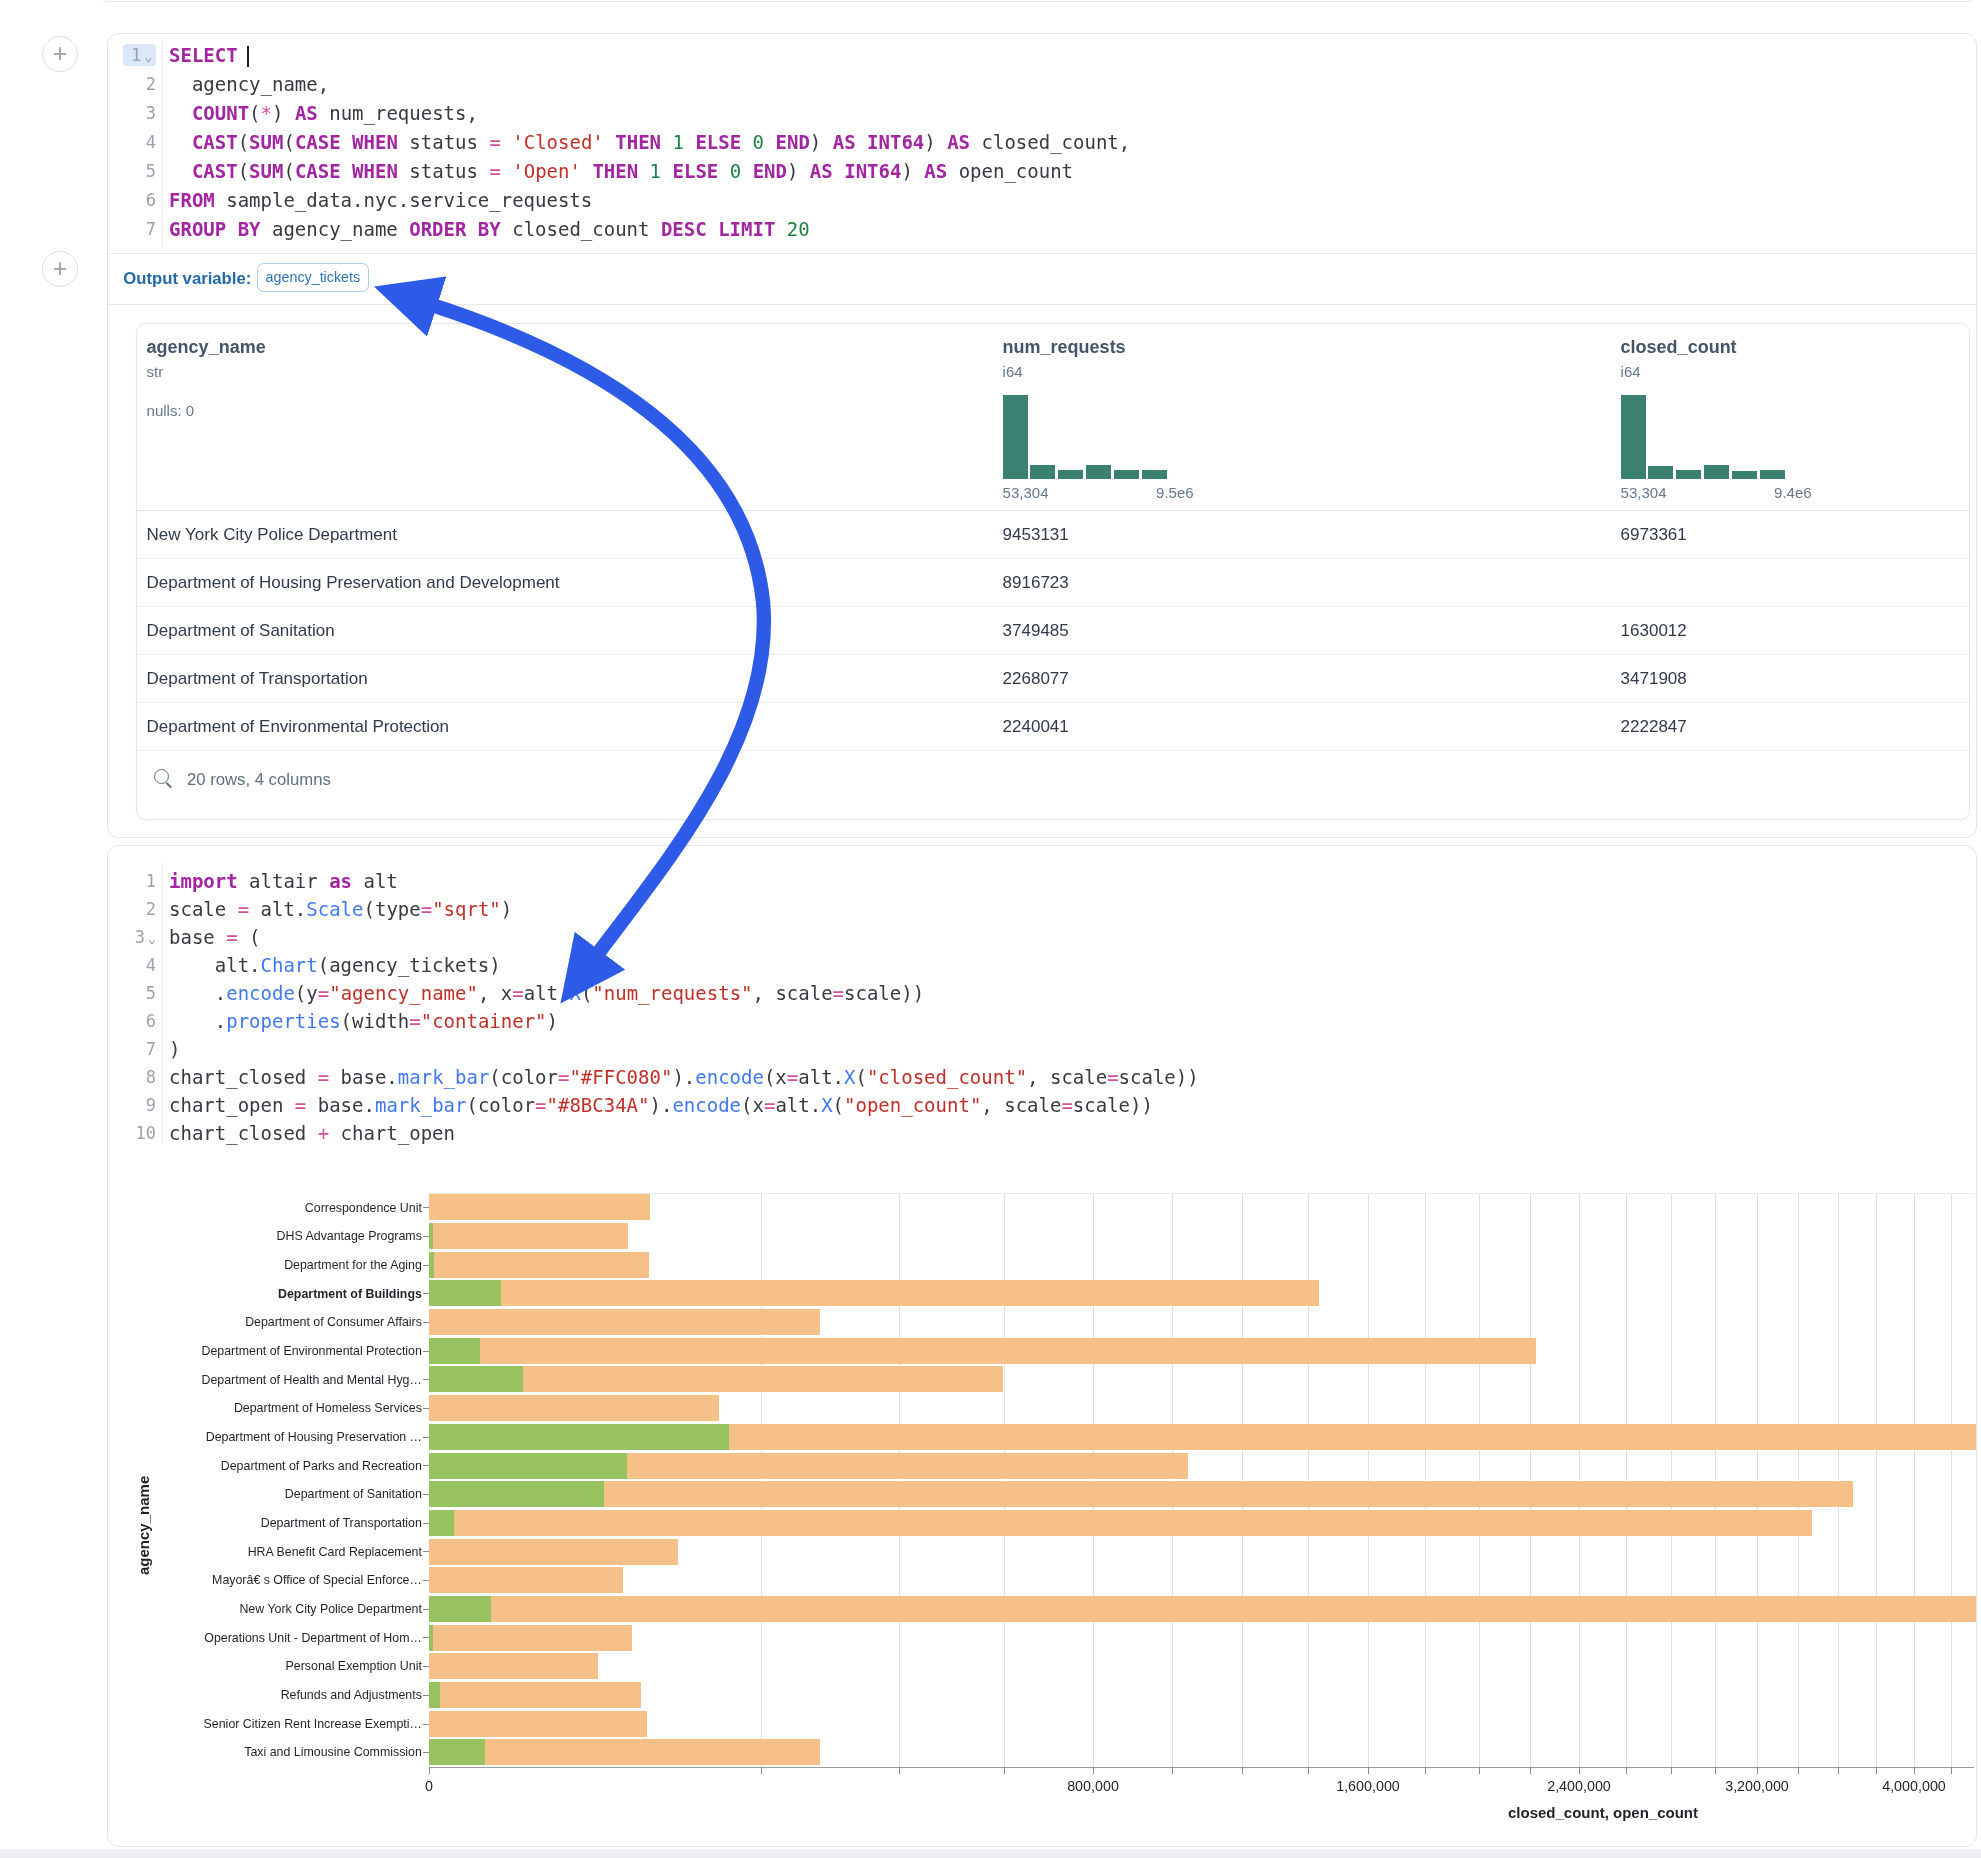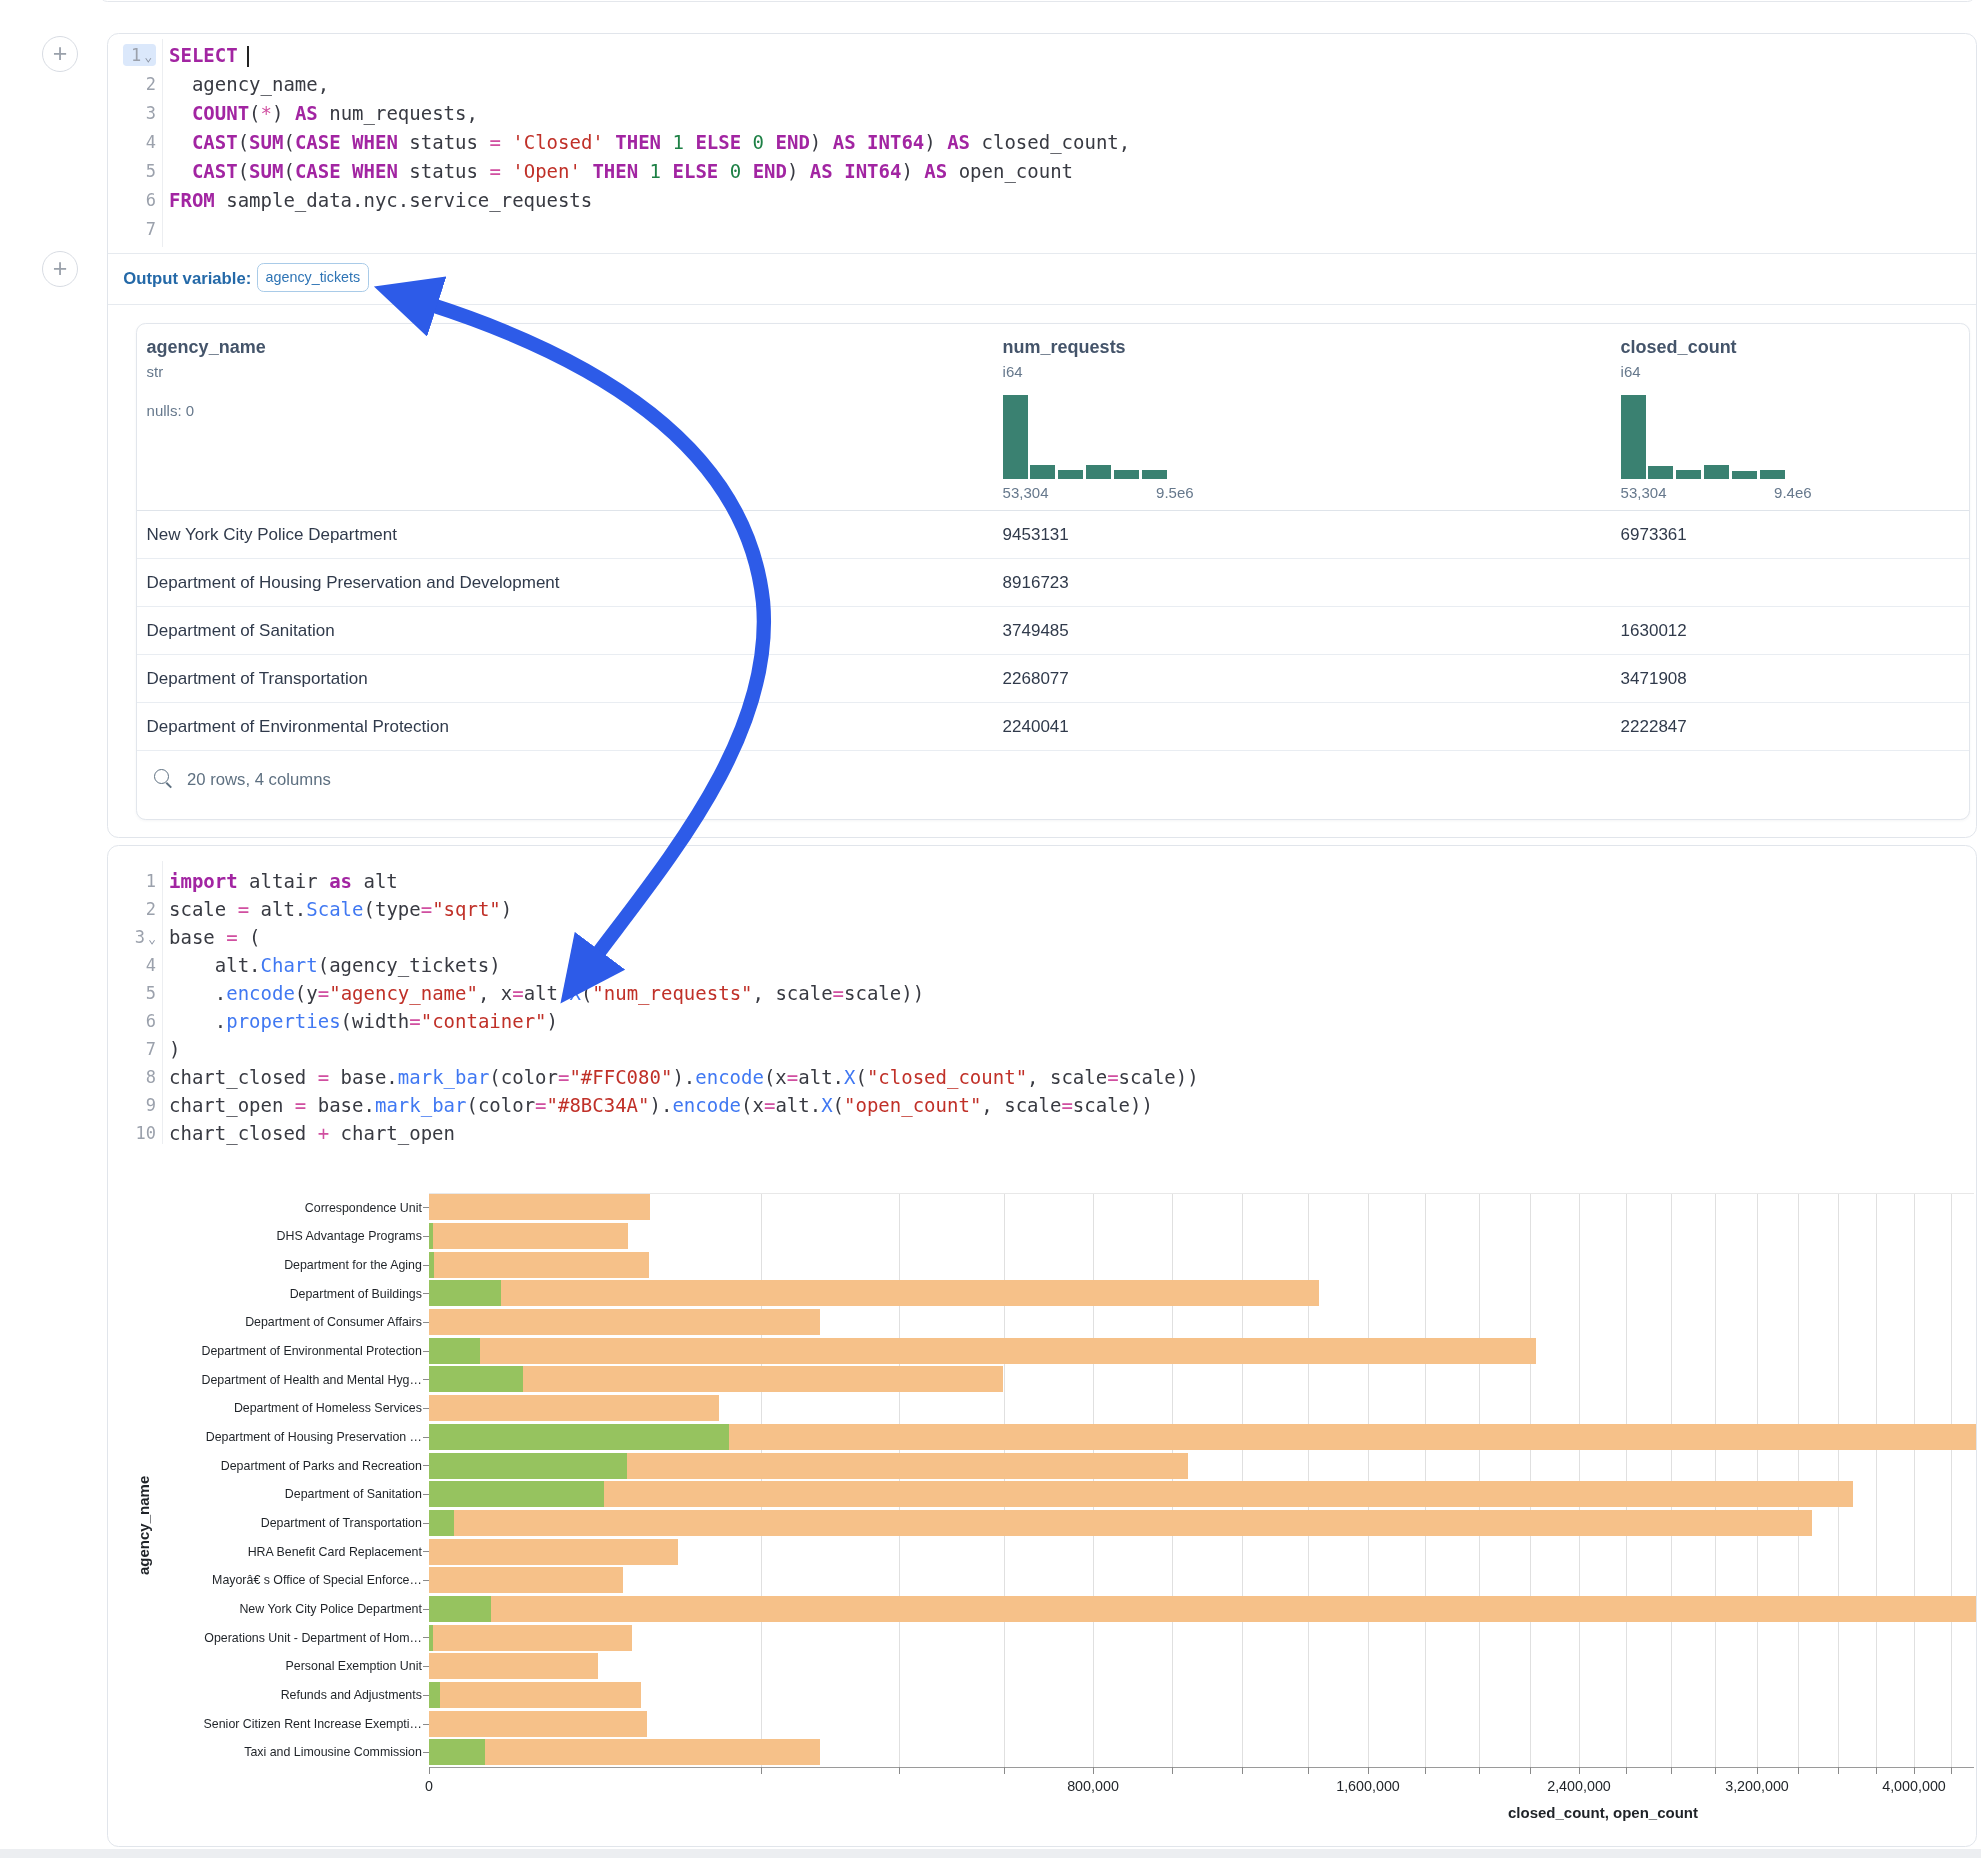--- a/index.html
+++ b/index.html
@@ -78,21 +78,21 @@
 
 <div class="cell-card" style="left:107px;top:32.5px;width:1870px;height:805px;">
   <div class="gutter-sep" style="top:5.7px;height:208px;"></div>
   <div id="sql-code" class="code-area sql" style="top:7.6px;">
       <div class="code-line"><span class="gutter"><span class="chip">1<span class="fold">⌄</span></span></span><span class="code-text"><span class="tk-kw">SELECT</span><span class="cursor"></span></span></div>
       <div class="code-line"><span class="gutter">2</span><span class="code-text"><span>  agency_name,</span></span></div>
       <div class="code-line"><span class="gutter">3</span><span class="code-text"><span>  </span><span class="tk-kw">COUNT</span><span>(</span><span class="tk-op">*</span><span>) </span><span class="tk-kw">AS</span><span> num_requests,</span></span></div>
       <div class="code-line"><span class="gutter">4</span><span class="code-text"><span>  </span><span class="tk-kw">CAST</span><span>(</span><span class="tk-kw">SUM</span><span>(</span><span class="tk-kw">CASE</span><span> </span><span class="tk-kw">WHEN</span><span> status </span><span class="tk-op">=</span><span> </span><span class="tk-str">'Closed'</span><span> </span><span class="tk-kw">THEN</span><span> </span><span class="tk-num">1</span><span> </span><span class="tk-kw">ELSE</span><span> </span><span class="tk-num">0</span><span> </span><span class="tk-kw">END</span><span>) </span><span class="tk-kw">AS</span><span> </span><span class="tk-kw">INT64</span><span>) </span><span class="tk-kw">AS</span><span> closed_count,</span></span></div>
       <div class="code-line"><span class="gutter">5</span><span class="code-text"><span>  </span><span class="tk-kw">CAST</span><span>(</span><span class="tk-kw">SUM</span><span>(</span><span class="tk-kw">CASE</span><span> </span><span class="tk-kw">WHEN</span><span> status </span><span class="tk-op">=</span><span> </span><span class="tk-str">'Open'</span><span> </span><span class="tk-kw">THEN</span><span> </span><span class="tk-num">1</span><span> </span><span class="tk-kw">ELSE</span><span> </span><span class="tk-num">0</span><span> </span><span class="tk-kw">END</span><span>) </span><span class="tk-kw">AS</span><span> </span><span class="tk-kw">INT64</span><span>) </span><span class="tk-kw">AS</span><span> open_count</span></span></div>
       <div class="code-line"><span class="gutter">6</span><span class="code-text"><span class="tk-kw">FROM</span><span> sample_data.nyc.service_requests</span></span></div>
-      <div class="code-line"><span class="gutter">7</span></div>
+      <div class="code-line"><span class="gutter">7</span><span class="code-text"><span class="tk-kw">GROUP BY</span><span> agency_name </span><span class="tk-kw">ORDER BY</span><span> closed_count </span><span class="tk-kw">DESC</span><span> </span><span class="tk-kw">LIMIT</span><span> </span><span class="tk-num">20</span></span></div>
     </div>
   <div class="divider" style="top:219px;"></div>
   <div class="outvar-label" style="top:235px;">Output variable:</div>
   <div class="outvar-pill" style="top:229px;">agency_tickets</div>
   <div class="divider" style="top:270px;"></div>
 
   <div class="df-card">
     <div id="df-header" class="df-grid df-header">
         <div class="th">
           <div class="name">agency_name</div>
@@ -212,21 +212,21 @@
       <div class="bar" style="left: 321px; top: 377px; width: 199px; background: rgb(246, 193, 137);"></div>
       <div class="bar" style="left: 321px; top: 377px; width: 3.7px; background: rgb(150, 195, 95);"></div>
       <div class="ylab" style="left: 1.9px; top: 383px; width: 312px; padding-right: 7.6px;">DHS Advantage Programs</div>
       <div class="ytick" style="left: 315px; top: 390px;"></div>
       <div class="bar" style="left: 321px; top: 406px; width: 220px; background: rgb(246, 193, 137);"></div>
       <div class="bar" style="left: 321px; top: 406px; width: 5px; background: rgb(150, 195, 95);"></div>
       <div class="ylab" style="left: 1.9px; top: 412px; width: 312px; padding-right: 7.6px;">Department for the Aging</div>
       <div class="ytick" style="left: 315px; top: 419px;"></div>
       <div class="bar" style="left: 321px; top: 434px; width: 890px; background: rgb(246, 193, 137);"></div>
       <div class="bar" style="left: 321px; top: 434px; width: 72px; background: rgb(150, 195, 95);"></div>
-      <div class="ylab" style="left: 1.9px; top: 441px; width: 312px; padding-right: 7.6px;">Department of Buildings</div>
+      <div class="ylab" style="left: 1.9px; top: 441px; width: 312px; padding-right: 7.6px; font-weight: bold;">Department of Buildings</div>
       <div class="ytick" style="left: 315px; top: 447px;"></div>
       <div class="bar" style="left: 321px; top: 463px; width: 391px; background: rgb(246, 193, 137);"></div>
       <div class="ylab" style="left: 1.9px; top: 469px; width: 312px; padding-right: 7.6px;">Department of Consumer Affairs</div>
       <div class="ytick" style="left: 315px; top: 476px;"></div>
       <div class="bar" style="left: 321px; top: 492px; width: 1107px; background: rgb(246, 193, 137);"></div>
       <div class="bar" style="left: 321px; top: 492px; width: 51px; background: rgb(150, 195, 95);"></div>
       <div class="ylab" style="left: 1.9px; top: 498px; width: 312px; padding-right: 7.6px;">Department of Environmental Protection</div>
       <div class="ytick" style="left: 315px; top: 505px;"></div>
       <div class="bar" style="left: 321px; top: 520px; width: 574px; background: rgb(246, 193, 137);"></div>
       <div class="bar" style="left: 321px; top: 520px; width: 94px; background: rgb(150, 195, 95);"></div>

